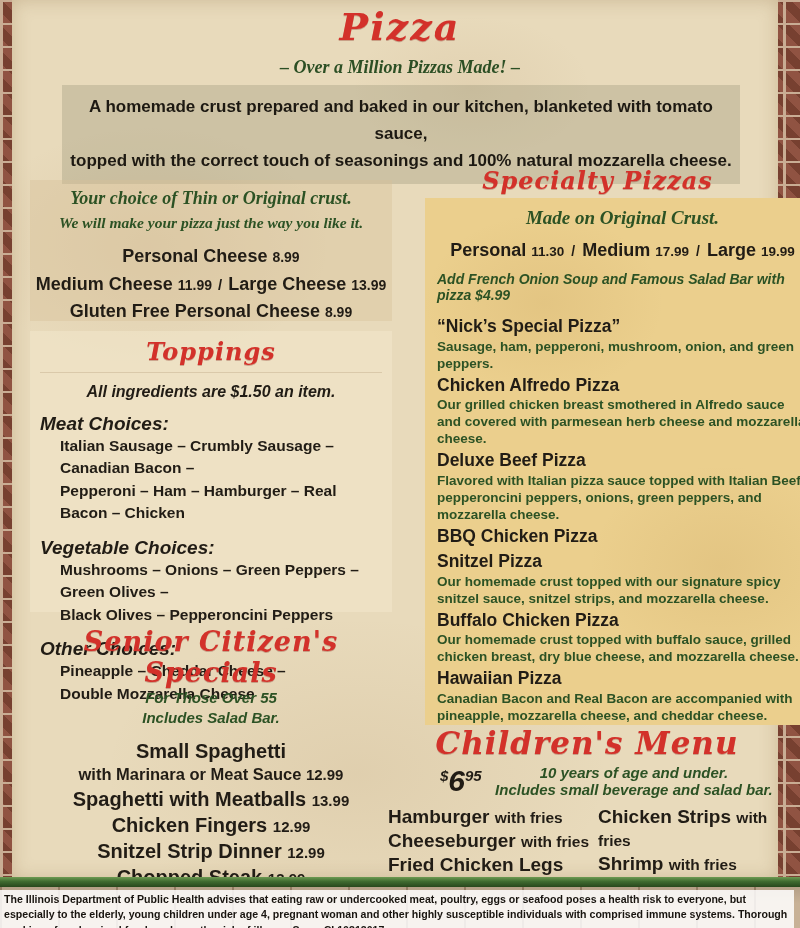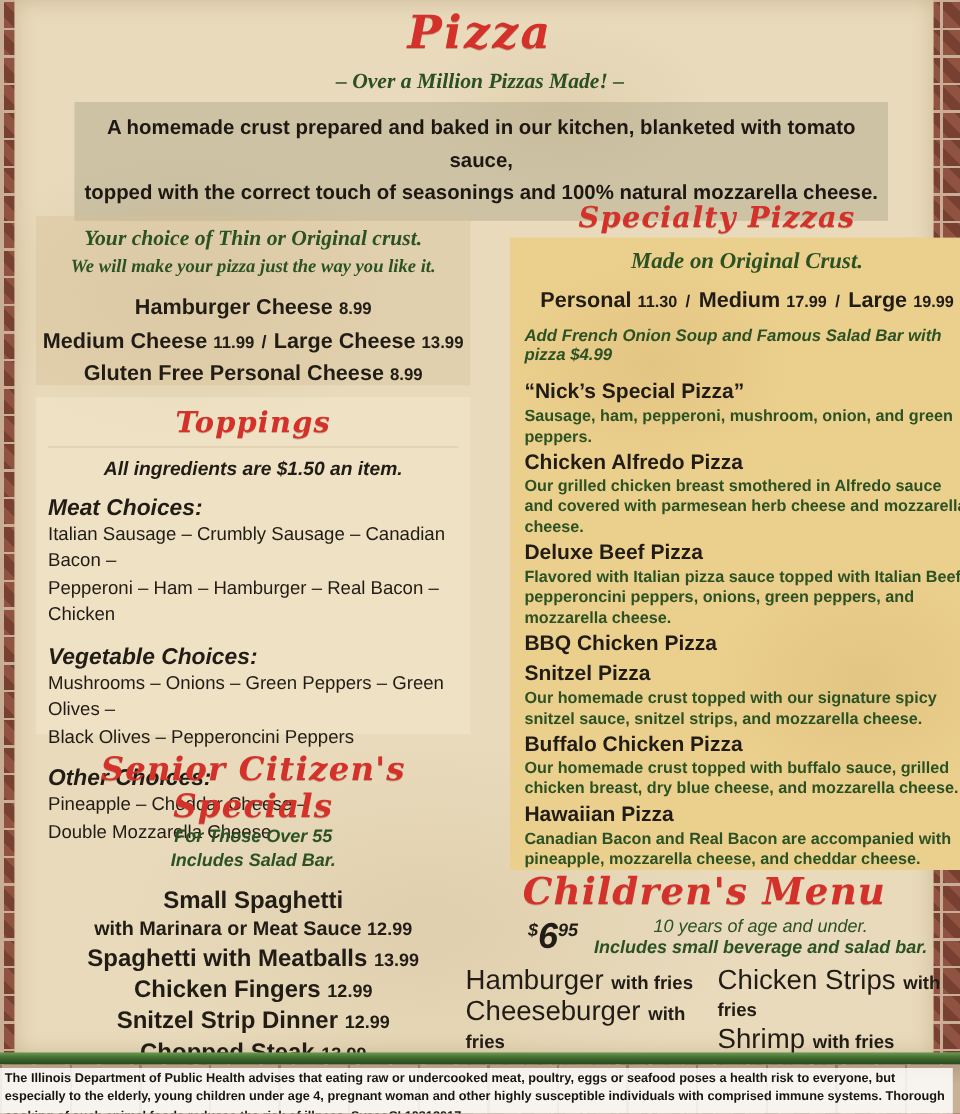--- a/index.html
+++ b/index.html
@@ -49,21 +49,21 @@
   .price-line .sep{ padding:0 6px; font-size:15px;}
 
   .toppings-box{
     position:absolute; left:30px; top:331px; width:362px; height:281px;
     background:rgba(243,232,204,.55); box-sizing:border-box; padding:4px 10px 0 10px;
   }
   .toppings-title{ text-align:center; font-size:24px; letter-spacing:1px; padding:2px 0 6px 0; border-bottom:1px solid rgba(160,130,90,.25);}
   .toppings-note{ text-align:center; font-size:16px; font-style:italic; font-weight:bold; color:#211c15; margin-top:10px;}
   .top-group{ margin-top:12px;}
   .top-heading{ font-size:19px; font-style:italic; font-weight:bold; color:#211c15;}
-  .top-line{ font-size:15.5px; font-weight:normal; color:#211c15; line-height:1.45;}
+  .top-line{ font-size:15.5px; font-weight:bold; color:#211c15; margin-left:20px; line-height:1.45;}
 
   .senior{ position:absolute; left:20px; top:626px; width:382px; text-align:center;}
   .senior-title{ font-size:27px; line-height:1.15; letter-spacing:1px;}
   .senior-sub{ font-size:15px; line-height:1.35;}
   .senior-items{ margin-top:9px;}
   .senior-name{ font-size:20px; font-weight:bold; color:#211c15; line-height:1.3;}
   .senior-subline{ font-size:16.5px; font-weight:bold; color:#211c15; line-height:1.25; margin-bottom:2px;}
   .senior-items .price{ font-size:15px; font-weight:bold; color:#211c15;}
 
   .specialty-title{ position:absolute; left:425px; top:166px; width:345px; text-align:center; font-size:24px; letter-spacing:1px;}
@@ -85,27 +85,27 @@
   .pizza-desc{ font-size:13.5px; font-weight:bold; color:#2c5224; line-height:1.26;}
 
   .children{ position:absolute; left:388px; top:726px; width:398px;}
   .children-title{ text-align:center; font-size:31px; letter-spacing:1px; line-height:1.1;}
   .children-info{ display:flex; align-items:flex-start; margin-top:4px;}
   .children-price{ margin-left:52px; font-family:"Liberation Sans",sans-serif; font-style:italic; font-weight:bold; color:#211c15; white-space:nowrap;}
   .children-price .pd{ font-size:15px; vertical-align:10px;}
   .children-price .pm{ font-size:30px;}
   .children-price .pc{ font-size:15px; vertical-align:10px;}
   .children-subs{ flex:1; text-align:center;}
-  .children-sub1{ font-size:15px; font-style:italic; font-weight:normal; color:#2c5224;}
+  .children-sub1{ font-size:15px; font-style:italic; font-weight:bold; color:#2c5224;}
   .children-sub2{ font-size:15px; font-style:italic; font-weight:bold; color:#2c5224;}
   .children-grid{ display:flex; margin-top:7px;}
   .children-col{ line-height:23px;}
   .children-col.c0{ width:210px;}
   .children-col.c1{ width:188px;}
-  .child-name{ font-size:23px; font-weight:normal; color:#211c15;}
+  .child-name{ font-size:19px; font-weight:bold; color:#211c15;}
   .child-suffix{ font-size:15.5px; font-weight:bold; color:#211c15;}
 
   .footer-bar{ position:absolute; left:0; top:877px; width:800px; height:10px;
     background:linear-gradient(#6d9a52, #3f6b30 45%, #27471c);}
   .footer-strip{
     position:absolute; left:0; top:887px; width:800px; height:41px;
     background-color:#c8b196;
     background-image:
       repeating-linear-gradient(90deg, #937c63 0 2px, rgba(0,0,0,0) 2px 58px),
       linear-gradient(rgba(0,0,0,.10), rgba(0,0,0,0) 40%);
@@ -127,21 +127,21 @@
 
   <div class="desc-band">
     <div>A homemade crust prepared and baked in our kitchen, blanketed with tomato sauce,</div>
     <div>topped with the correct touch of seasonings and 100% natural mozzarella cheese.</div>
   </div>
 
   <div class="crust-box">
     <div class="crust-intro1 green-serif">Your choice of Thin or Original crust.</div>
     <div class="crust-intro2 green-serif">We will make your pizza just the way you like it.</div>
     <div class="crust-rows" id="crust-rows">
-        <div class="price-line"><span class="name">Hamburger Cheese </span><span class="price">8.99</span></div>
+        <div class="price-line"><span class="name">Personal Cheese </span><span class="price">8.99</span></div>
         <div class="price-line"><span class="name">Medium Cheese </span><span class="price">11.99</span><span class="sep">/</span><span class="name">Large Cheese </span><span class="price">13.99</span></div>
         <div class="price-line"><span class="name">Gluten Free Personal Cheese </span><span class="price">8.99</span></div>
       </div>
   </div>
 
   <div class="toppings-box">
     <div class="toppings-title script-red">Toppings</div>
     <div class="toppings-note">All ingredients are $1.50 an item.</div>
     <div id="toppings-groups">
         <div class="top-group">

